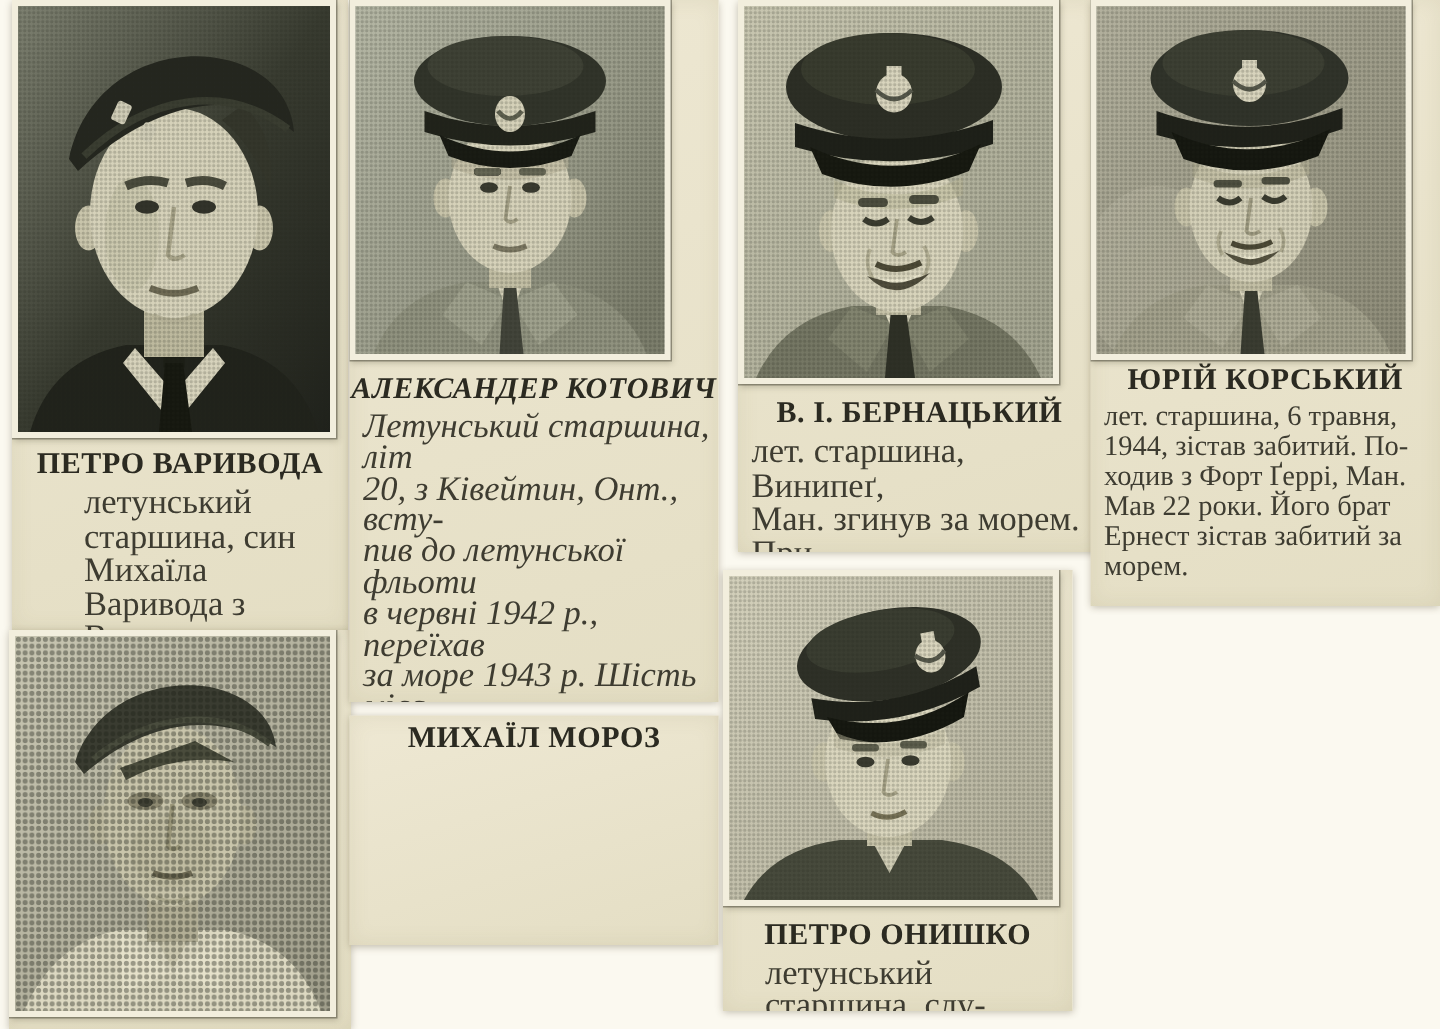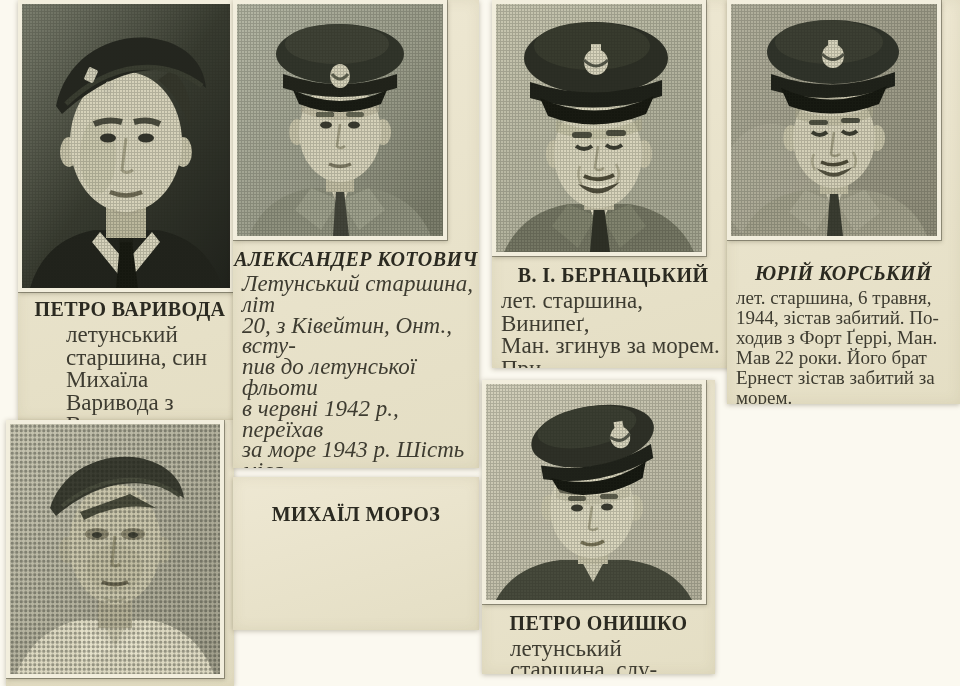--- a/index.html
+++ b/index.html
@@ -36,41 +36,41 @@
   .title{
     margin:0;font-size:20px;line-height:23px;font-weight:bold;
     text-align:center;letter-spacing:.4px;color:var(--ink_strong,#2b2a21);
   }
   .body{
     margin:3px 0 0;padding:0 4px 0 9px;
     font-size:23px;color:var(--ink,#3e3c31);
     white-space:pre-line;
   }
   
-  #c-varyvoda  {left:18px;  top:0;    width:224px;height:420px;}
+  #c-varyvoda  {left:8px;  top:0;    width:224px;height:420px;}
   #c-photo2    {left:6px;  top:420px;width:228px;height:266px;}
   #c-kotovych  {left:233px;top:0;    width:246px;height:468px;font-style:italic;}
   #c-moroz     {left:233px;top:477px;width:246px;height:153px;}
   #c-bernatskyi{left:492px;top:0;    width:242px;height:368px;}
   #c-onyshko   {left:482px;top:380px;width:233px;height:294px;}
   #c-korskyi   {left:727px;top:0;    width:233px;height:404px;}
   
   .p1 {width:208px;height:284px;margin:10px auto 0;}
   .p1b{width:210px;height:250px;margin:5px auto 0;border-width:5px;}
   .p2 {width:206px;height:232px;margin:8px 0 0 13px;}
   .p4 {width:206px;height:248px;margin:8px 0 0 8px;}
   .p5 {width:216px;height:216px;margin:2px 0 0 5px;}
   .p6 {width:206px;height:232px;margin:8px 0 0 6px;}
   
   #c-varyvoda   .title{margin-top:6px;}
   #c-kotovych   .title{margin-top:8px;}
-  #c-moroz      .title{margin-top:26px;}
+  #c-moroz      .title{margin-top:4px;}
   #c-bernatskyi .title{margin-top:8px;}
   #c-onyshko    .title{margin-top:8px;}
-  #c-korskyi    .title{margin-top:22px;font-style:italic;}
+  #c-korskyi    .title{margin-top:2px;}
   #c-varyvoda   .body{line-height:22.5px;padding-left:48px;}
   #c-kotovych   .body{line-height:20.8px;}
   #c-moroz      .body{line-height:21px;}
   #c-bernatskyi .body{line-height:22.5px;font-family:Liberation Serif, serif;}
   #c-onyshko    .body{line-height:21px;padding-left:28px;}
   #c-korskyi    .body{line-height:20px;font-size:19px;}
 </style>
 </head>
 <body>
 

